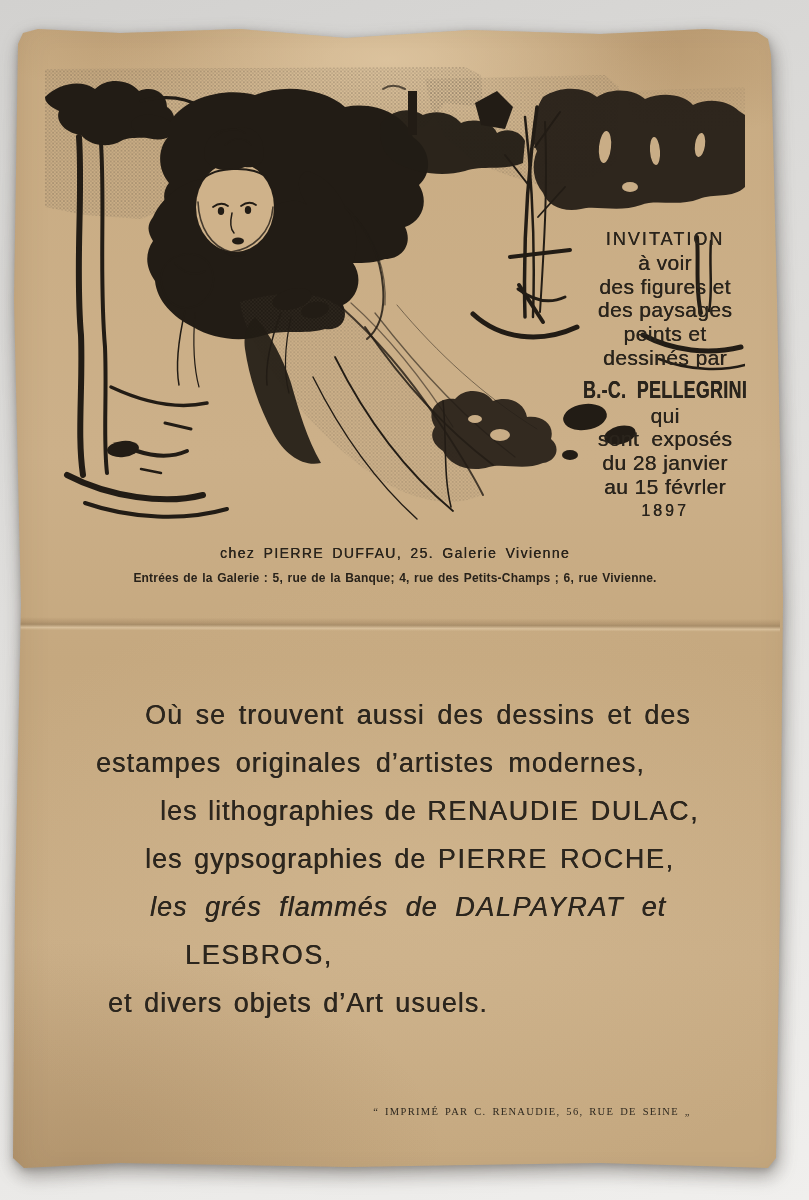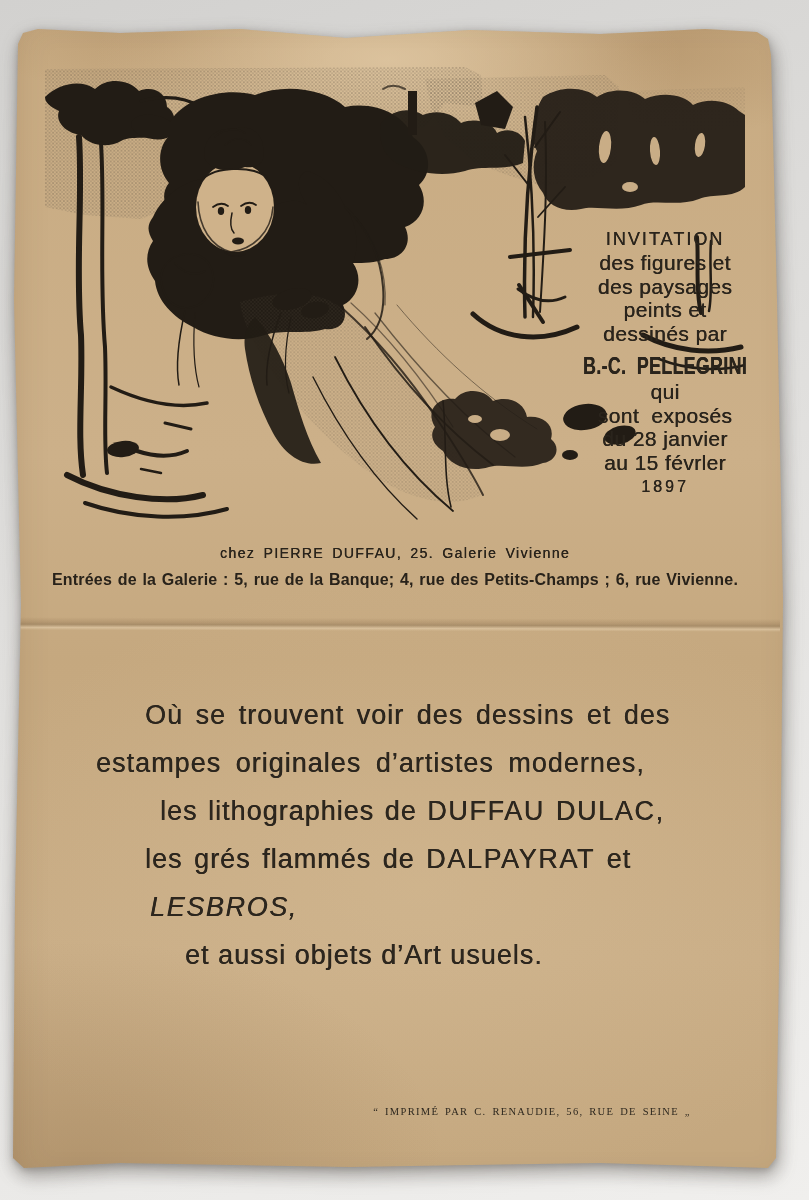--- a/index.html
+++ b/index.html
@@ -32,21 +32,21 @@
   .inv-title{font-size:19px;letter-spacing:2.1px;transform:scaleX(0.95);}
   .inv-artist{font-size:24px;font-weight:bold;letter-spacing:0.5px;word-spacing:7px;
     transform:scaleX(0.74);margin:8px 0 2px;}
   .inv-ws{word-spacing:6px;}
   .inv-year{font-size:16px;letter-spacing:3px;}
 
   .addr1{position:absolute;left:16px;top:545px;width:758px;text-align:center;
     color:#2a241c;font-size:14px;letter-spacing:1.4px;word-spacing:3px;
     text-shadow:0.35px 0 0 currentColor;}
   .addr2{position:absolute;left:16px;top:571px;width:758px;text-align:center;
-    color:#28221a;font-size:16px;font-weight:bold;letter-spacing:0.2px;word-spacing:1px;}
+    color:#28221a;font-size:12px;font-weight:bold;letter-spacing:0.2px;word-spacing:1px;}
 
   .body-block{position:absolute;left:88px;top:691px;width:640px;
     color:#2c261e;font-size:27px;line-height:48px;letter-spacing:1px;
     text-shadow:0.35px 0 0 currentColor;}
   .body-line{white-space:nowrap;}
   .body-line .name{letter-spacing:1.6px;}
   .body-line:nth-child(1){margin-left:57px;word-spacing:4px;}
   .body-line:nth-child(2){margin-left:8px;word-spacing:6px;}
   .body-line:nth-child(3){margin-left:72px;word-spacing:2px;}
   .body-line:nth-child(4){margin-left:57px;word-spacing:3px;}
@@ -183,43 +183,45 @@
           <ellipse class="ink" cx="540" cy="350" rx="22" ry="13" transform="rotate(-8 540 350)"></ellipse>
           <ellipse class="ink" cx="575" cy="368" rx="16" ry="9" transform="rotate(-14 575 368)"></ellipse>
           <ellipse class="ink" cx="525" cy="388" rx="8" ry="5"></ellipse>
           <ellipse cx="455" cy="368" rx="10" ry="6" fill="#c9ad86"></ellipse>
           <ellipse cx="430" cy="352" rx="7" ry="4" fill="#c9ad86"></ellipse>
         </g>
       </svg>
 
       <div class="inv-col">
         <div class="inv-title">INVITATION</div>
+        <div>à voir</div>
         <div>des figures et</div>
         <div>des paysages</div>
         <div>peints et</div>
         <div>dessinés par</div>
         <div class="inv-artist">B.-C. PELLEGRINI</div>
         <div>qui</div>
         <div class="inv-ws">sont exposés</div>
         <div>du 28 janvier</div>
         <div>au 15 févrler</div>
         <div class="inv-year">1897</div>
       </div>
 
       <div class="addr1">chez PIERRE DUFFAU, 25. Galerie Vivienne</div>
       <div class="addr2">Entrées de la Galerie : 5, rue de la Banque; 4, rue des Petits-Champs ; 6, rue Vivienne.</div>
 
       <div class="crease"></div>
 
       <div class="body-block">
-        <div class="body-line"><span>Où se trouvent voir des dessins et des</span><span class="name"></span><span></span></div>
+        <div class="body-line"><span>Où se trouvent aussi des dessins et des</span><span class="name"></span><span></span></div>
         <div class="body-line"><span>estampes originales d’artistes modernes,</span><span class="name"></span><span></span></div>
-        <div class="body-line"><span>les lithographies de </span><span class="name">DUFFAU DULAC,</span><span></span></div>
+        <div class="body-line"><span>les lithographies de </span><span class="name">RENAUDIE DULAC,</span><span></span></div>
+        <div class="body-line"><span>les gypsographies de </span><span class="name">PIERRE ROCHE,</span><span></span></div>
         <div class="body-line"><span>les grés flammés de </span><span class="name">DALPAYRAT</span><span> et</span></div>
         <div class="body-line"><span></span><span class="name">LESBROS,</span><span></span></div>
-        <div class="body-line"><span>et aussi objets d’Art usuels.</span><span class="name"></span><span></span></div>
+        <div class="body-line"><span>et divers objets d’Art usuels.</span><span class="name"></span><span></span></div>
       </div>
 
       <div class="printer">“ IMPRIMÉ PAR C. RENAUDIE, 56, RUE DE SEINE „</div>
 
     </div>
   </div>
 </div>
 
 </body></html>

